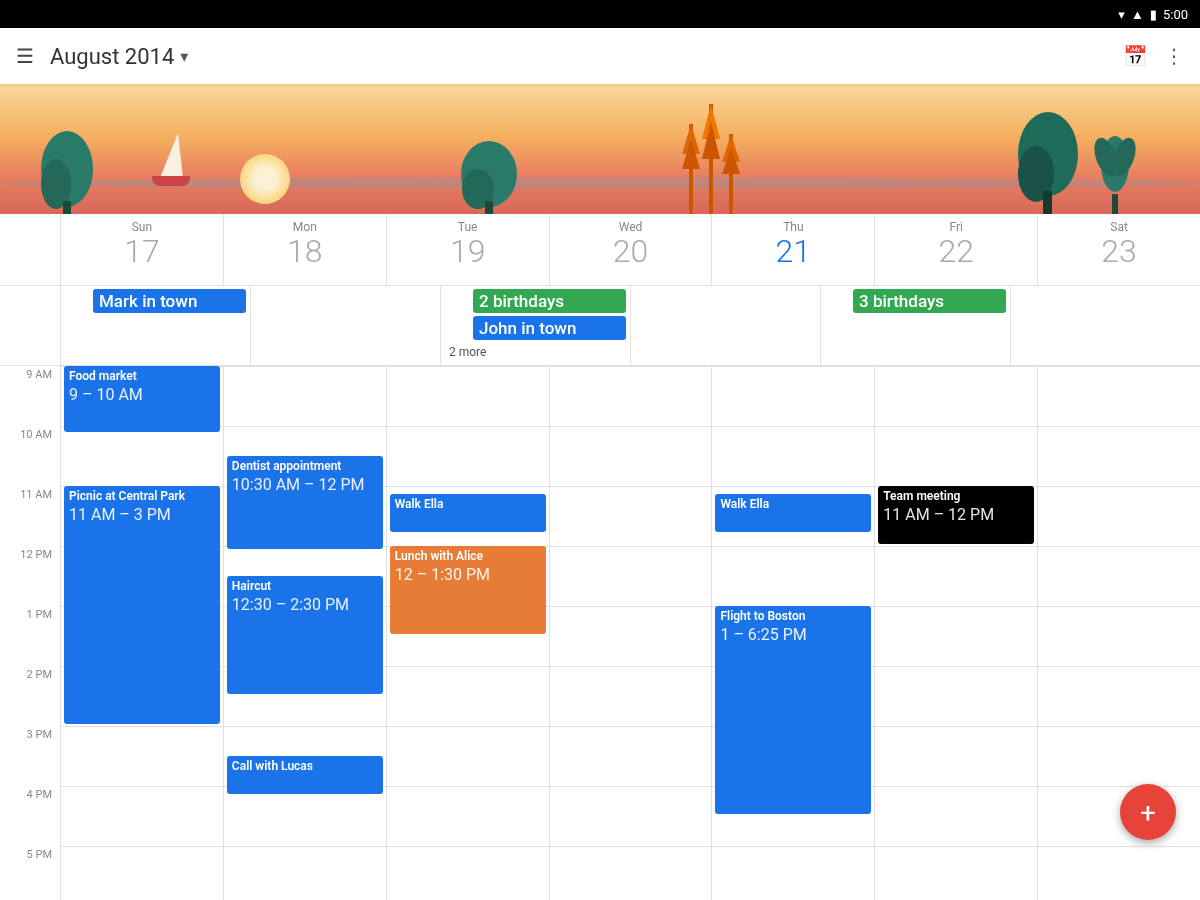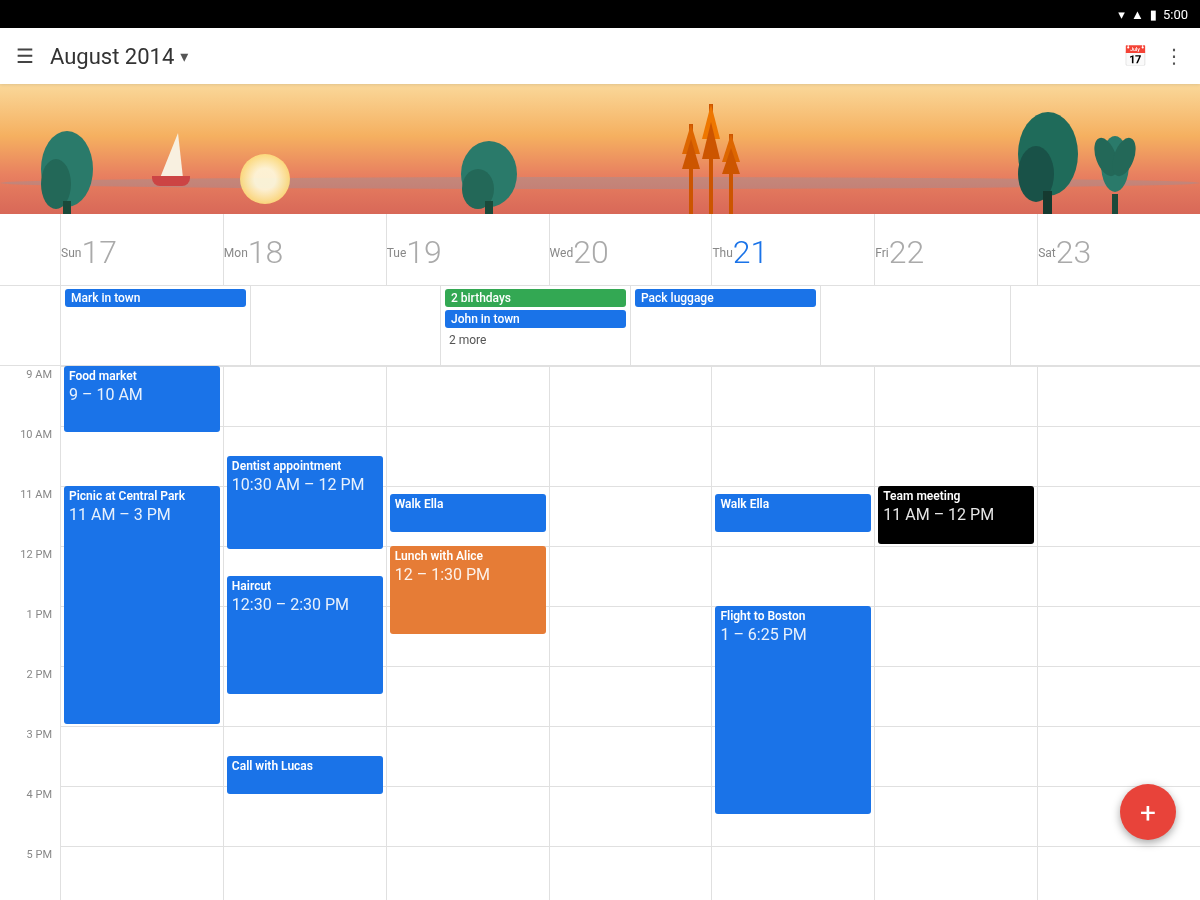--- a/index.html
+++ b/index.html
@@ -89,21 +89,21 @@
       border-bottom: 1px solid #e0e0e0;
       background: #fff;
       height: 72px;
     }
     .time-gutter {
       width: 60px; flex-shrink: 0;
     }
     .day-header {
       flex: 1;
       display: flex;
-      flex-direction: row;
+      flex-direction: column;
       align-items: center;
       padding: 6px 0 0 0;
       border-left: 1px solid #e0e0e0;
       position: relative;
     }
     .day-name {
       font-size: 12px; color: #888; font-weight: 400; text-transform: none; letter-spacing: 0;
     }
     .day-num {
       font-size: 32px; color: #aaa; font-weight: 300; line-height: 1.1;
@@ -126,27 +126,28 @@
       flex: 1;
       border-left: 1px solid #e0e0e0;
       padding: 3px 4px;
       display: flex;
       flex-direction: column;
       gap: 3px;
     }
     .event-chip {
       border-radius: 3px;
       padding: 2px 6px;
-      font-size: 12px;
+      font-size: 17px;
       color: #fff;
       font-weight: 500;
       white-space: nowrap;
       overflow: hidden;
       text-overflow: ellipsis;
       cursor: pointer;
+      margin-left: 28px;
     }
     .chip-blue { background: #1a73e8; }
     .chip-green { background: #33a853; }
 
     .more-link {
       font-size: 12px; color: #555; padding-left: 4px; cursor: pointer; margin-top: 2px;
     }
 
     
     #time-grid-wrapper {
@@ -339,26 +340,26 @@
     </div>
 
     <div class="allday-cell"></div>
 
     <div class="allday-cell">
       <div class="event-chip chip-green">2 birthdays</div>
       <div class="event-chip chip-blue">John in town</div>
       <div class="more-link">2 more</div>
     </div>
 
+
+    <div class="allday-cell"></div>
+
     <div class="allday-cell">
-      <div class="event-chip chip-blue">Pack luggage</div>
-    </div>
-
-    <div class="allday-cell"></div>
-
+      <div class="event-chip chip-green">3 birthdays</div>
+    </div>
 
     <div class="allday-cell"></div>
   </div>
 
   <div id="time-grid-wrapper">
     <div id="time-grid">
 
       <div class="time-col">
         <div class="time-label">9 AM</div>
         <div class="time-label">10 AM</div>

